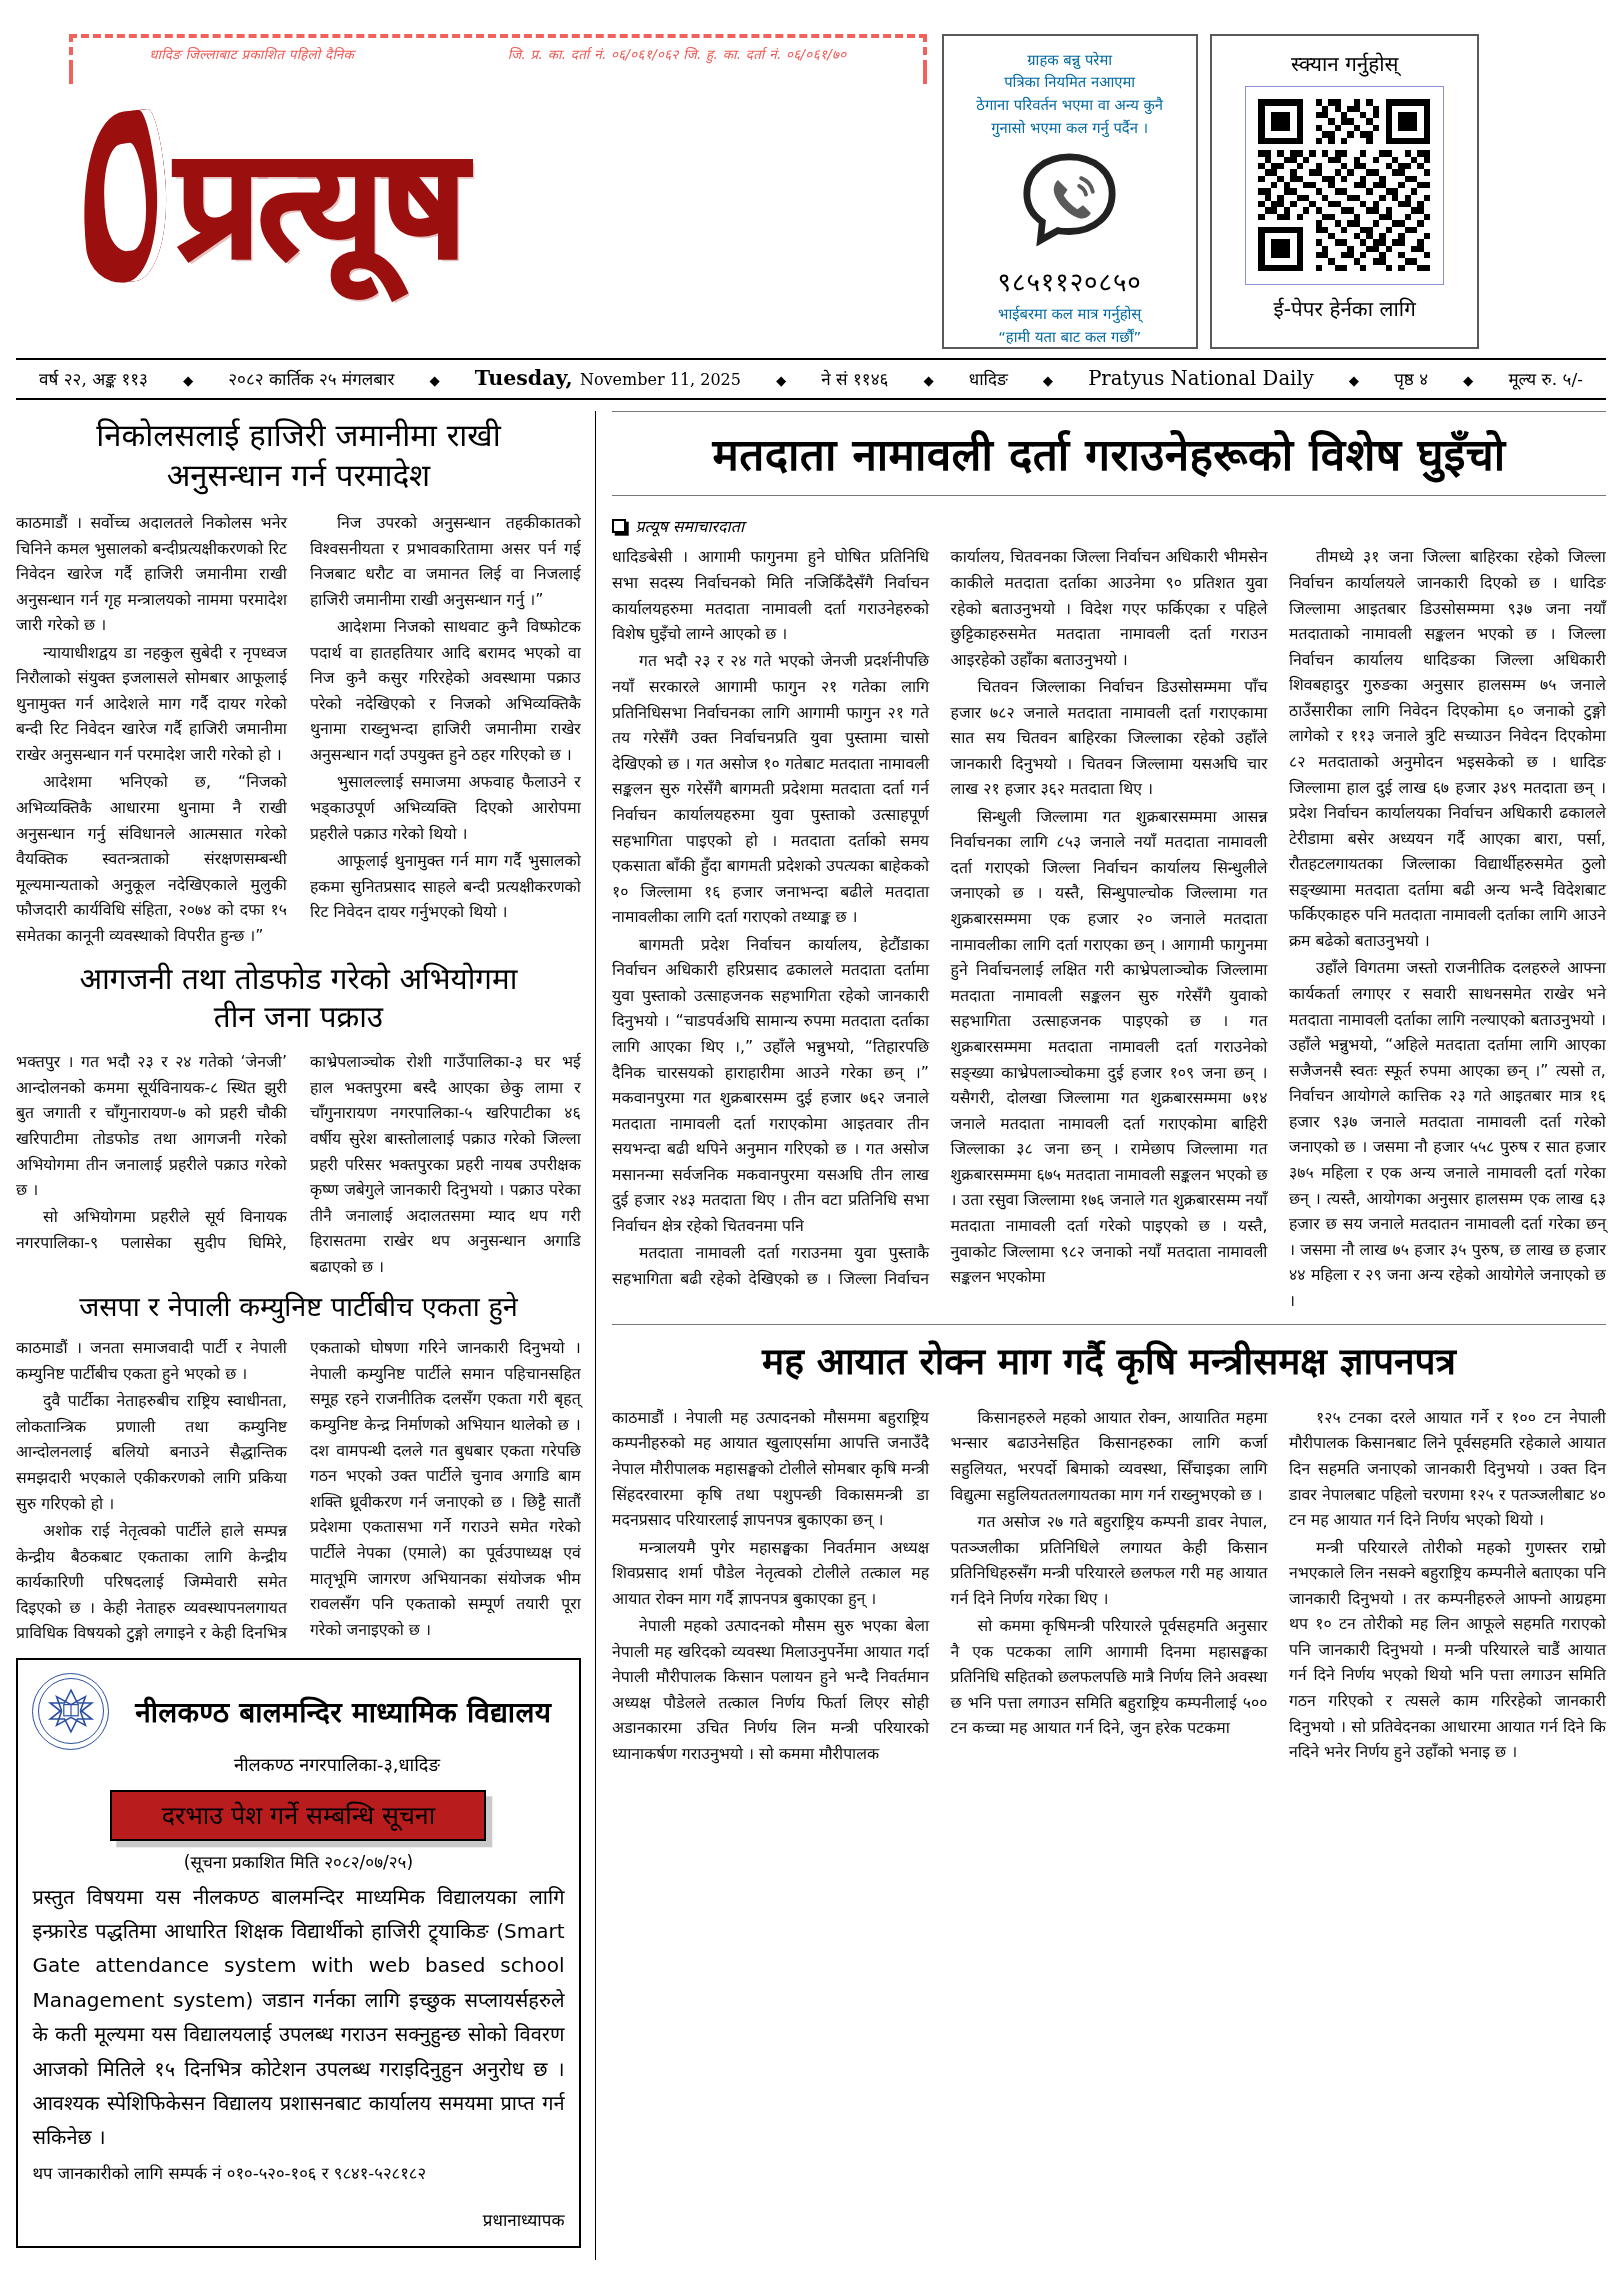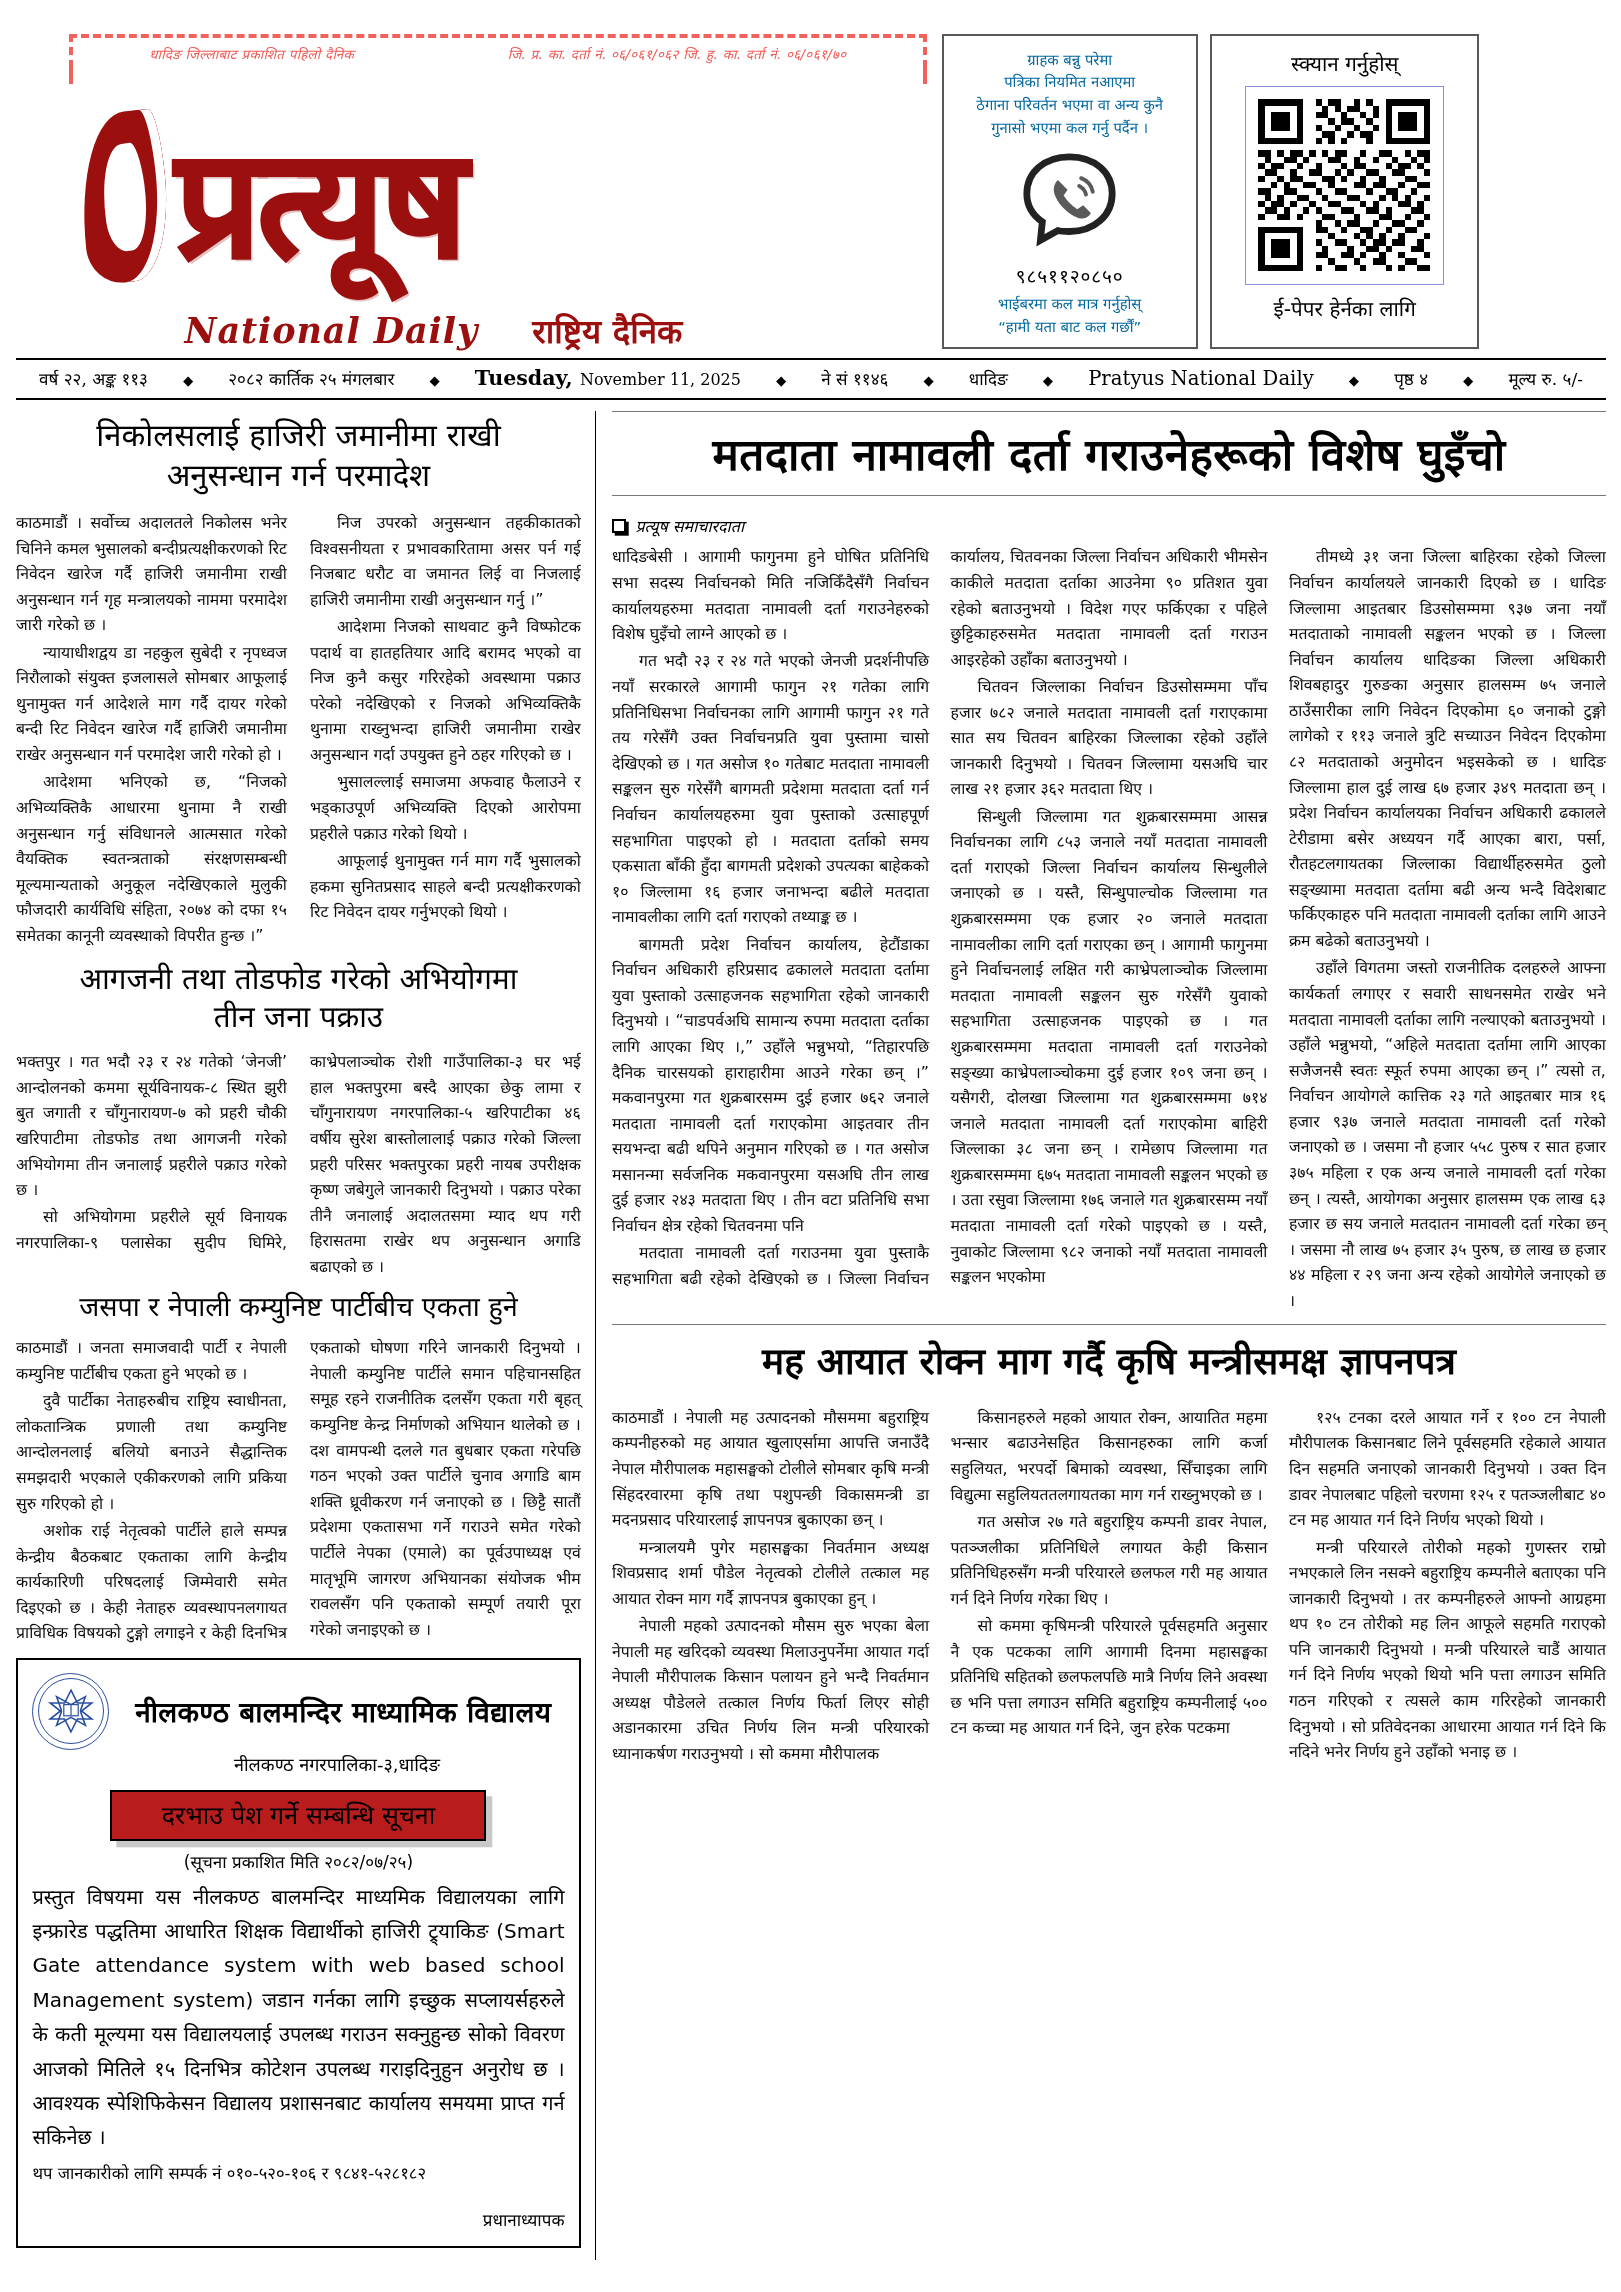--- a/index.html
+++ b/index.html
@@ -145,21 +145,21 @@
     font-size: 14.8px;
     line-height: 1.55;
     color: #0369a1;
     white-space: nowrap;
   }
   .viber-icon {
     margin: 10.7px 0 12.5px;
   }
   .viber-num {
     font-family: "DejaVu Sans", sans-serif;
-    font-size: 19px;
+    font-size: 26px;
     letter-spacing: 0.9px;
     margin-bottom: 3.6px;
   }
 
   .qr-box {
     width: 269px;
     border: 2.7px solid #58595b;
     margin-left: 12.5px;
     padding: 12.5px 9px 10.7px;
     display: flex;
@@ -388,24 +388,20 @@
           <span>जि. प्र. का. दर्ता नं. ०६/०६१/०६२ जि. हु. का. दर्ता नं. ०६/०६१/७०</span>
         </div>
       </div>
       <div class="dashed-side"></div>
 
       <div class="logo-wrap">
         <div class="logo-flame"></div>
         <div>
           <div class="logo-text-main">प्रत्यूष</div>
         </div>
-      </div>
-      <div class="logo-sub-row">
-        <div class="logo-sub-en">National Daily</div>
-        <div class="logo-sub-np">राष्ट्रिय दैनिक</div>
       </div>
     </div>
 
     <div class="viber-box">
       <div class="line">ग्राहक बन्नु परेमा</div>
       <div class="line">पत्रिका नियमित नआएमा</div>
       <div class="line">ठेगाना परिवर्तन भएमा वा अन्य कुनै</div>
       <div class="line">गुनासो भएमा कल गर्नु पर्दैन ।</div>
       <div class="viber-icon">
         <svg width="97" height="97" viewBox="0 0 100 100">

